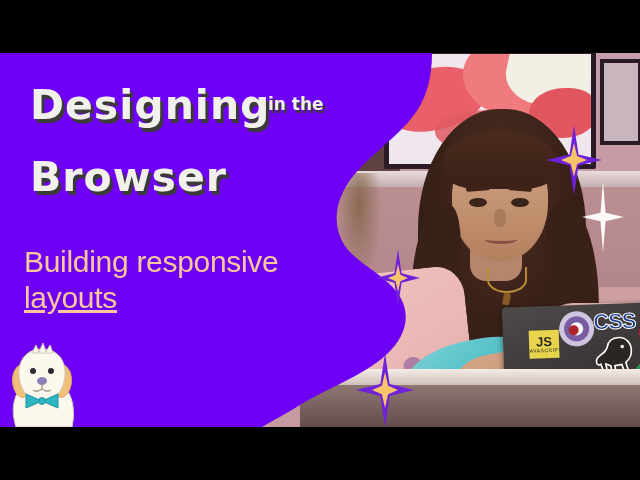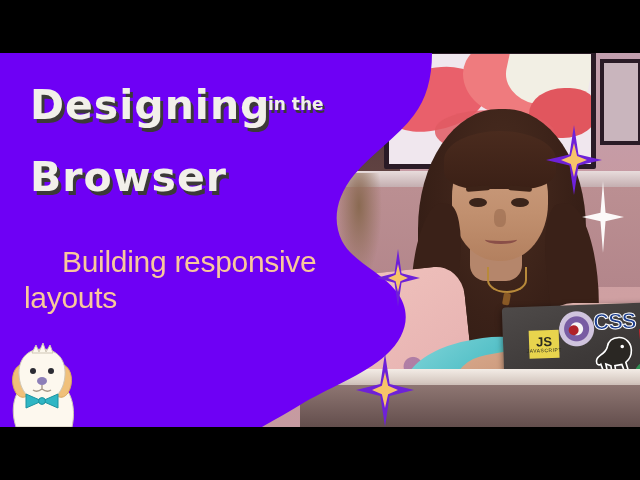--- a/index.html
+++ b/index.html
@@ -343,22 +343,22 @@
   #title-2{ left:30px; top:100px; font-size:41px; }
 
   .subtitle-line{
     position:absolute; left:24px;
     color:#f9c89b;
     font-family:"Liberation Sans", sans-serif;
     font-size:30px;
     letter-spacing:-.3px;
     white-space:nowrap;
   }
-  #sub-1{ top:192px;margin-left:38px; }
-  #sub-2{ top:228px; }
+  #sub-1{ top:192px; }
+  #sub-2{ top:228px;text-decoration:underline; }
 
   
   .sparkle{ position:absolute; z-index:40; }
   .sp-purple{
     background:#6e21d8;
     clip-path:polygon(50% 0%, 58% 42%, 100% 50%, 58% 58%, 50% 100%, 42% 58%, 0% 50%, 42% 42%);
   }
   .sp-core{
     position:absolute; left:50%; top:50%; transform:translate(-50%,-50%);
     background:#f7c469;

